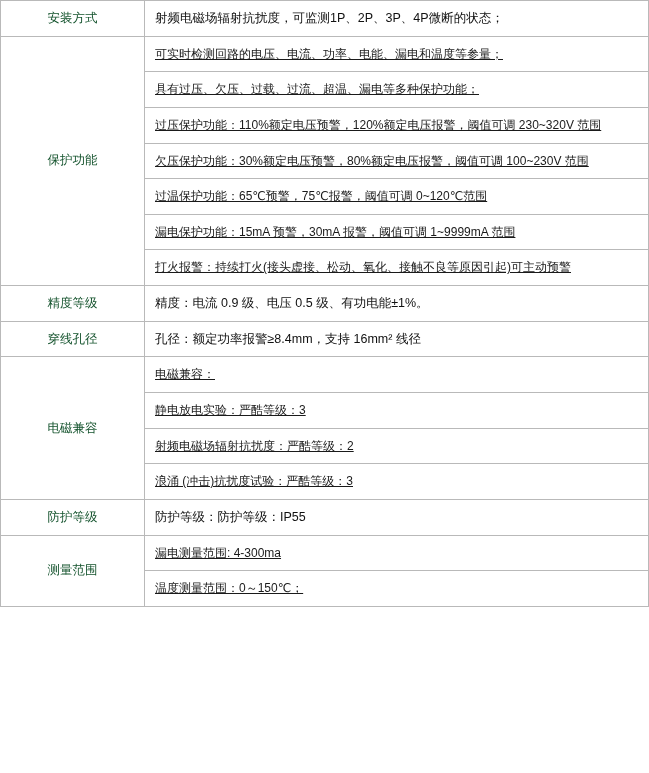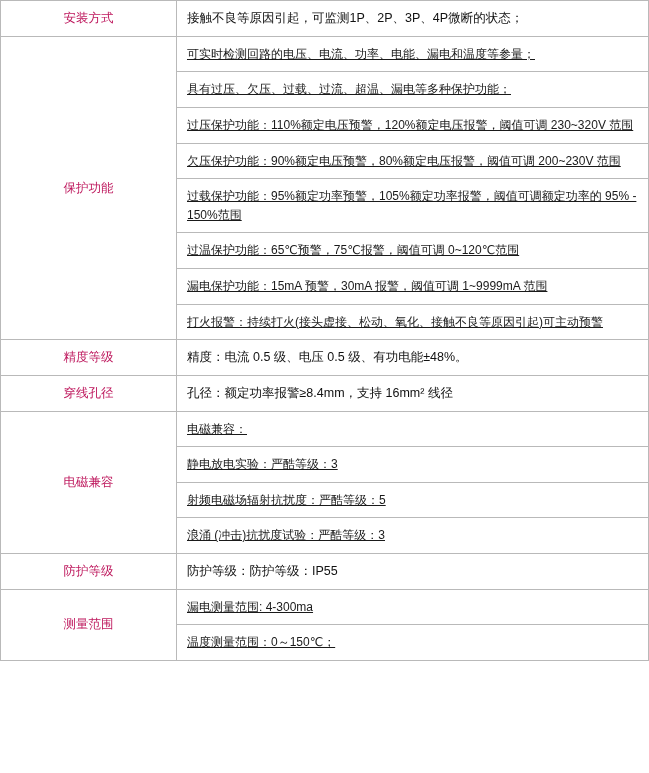--- a/index.html
+++ b/index.html
@@ -21,22 +21,22 @@
   }
   .spec-table td {
     border: 1px solid #b9b9b9;
     vertical-align: middle;
     font-size: 12.5px;
     line-height: 1.5;
   }
   td.label {
     width: 143px;
     text-align: center;
-    padding: 6px 16px;
-    color: #be185d;
+    padding: 6px 0;
+    color: #14532d;
   }
   td.value {
     padding: 8px 10px;
     text-align: left;
     color: #111;
   }
   
   .sub {
     width: 100%;
     border-collapse: collapse;
@@ -58,81 +58,78 @@
   }
 </style>
 </head>
 <body>
 
 <table class="spec-table">
   <tbody>
 
     <tr>
       <td class="label">安装方式</td>
-      <td class="value">接触不良等原因引起，可监测1P、2P、3P、4P微断的状态；</td>
+      <td class="value">射频电磁场辐射抗扰度，可监测1P、2P、3P、4P微断的状态；</td>
     </tr>
 
     <tr>
       <td class="label">保护功能</td>
       <td class="group">
         <table class="sub">
           <tbody>
             <tr>
                 <td>可实时检测回路的电压、电流、功率、电能、漏电和温度等参量；</td>
               </tr>
             <tr>
                 <td>具有过压、欠压、过载、过流、超温、漏电等多种保护功能；</td>
               </tr>
             <tr>
                 <td>过压保护功能：110%额定电压预警，120%额定电压报警，阈值可调 230~320V 范围</td>
               </tr>
             <tr>
-                <td>欠压保护功能：90%额定电压预警，80%额定电压报警，阈值可调 200~230V 范围</td>
-              </tr>
-            <tr>
-                <td>过载保护功能：95%额定功率预警，105%额定功率报警，阈值可调额定功率的 95% - 150%范围</td>
+                <td>欠压保护功能：30%额定电压预警，80%额定电压报警，阈值可调 100~230V 范围</td>
               </tr>
             <tr>
                 <td>过温保护功能：65℃预警，75℃报警，阈值可调 0~120℃范围</td>
               </tr>
             <tr>
                 <td>漏电保护功能：15mA 预警，30mA 报警，阈值可调 1~9999mA 范围</td>
               </tr>
             <tr>
                 <td>打火报警：持续打火(接头虚接、松动、氧化、接触不良等原因引起)可主动预警</td>
               </tr>
           </tbody>
         </table>
       </td>
     </tr>
 
     <tr>
       <td class="label">精度等级</td>
-      <td class="value">精度：电流 0.5 级、电压 0.5 级、有功电能±48%。</td>
+      <td class="value">精度：电流 0.9 级、电压 0.5 级、有功电能±1%。</td>
     </tr>
 
 
     <tr>
       <td class="label">穿线孔径</td>
       <td class="value">孔径：额定功率报警≥8.4mm，支持 16mm² 线径</td>
     </tr>
 
     <tr>
       <td class="label">电磁兼容</td>
       <td class="group">
         <table class="sub">
           <tbody>
             <tr>
                 <td>电磁兼容：</td>
               </tr>
             <tr>
                 <td>静电放电实验：严酷等级：3</td>
               </tr>
             <tr>
-                <td>射频电磁场辐射抗扰度：严酷等级：5</td>
+                <td>射频电磁场辐射抗扰度：严酷等级：2</td>
               </tr>
             <tr>
                 <td>浪涌 (冲击)抗扰度试验：严酷等级：3</td>
               </tr>
           </tbody>
         </table>
       </td>
     </tr>
 
     <tr>

